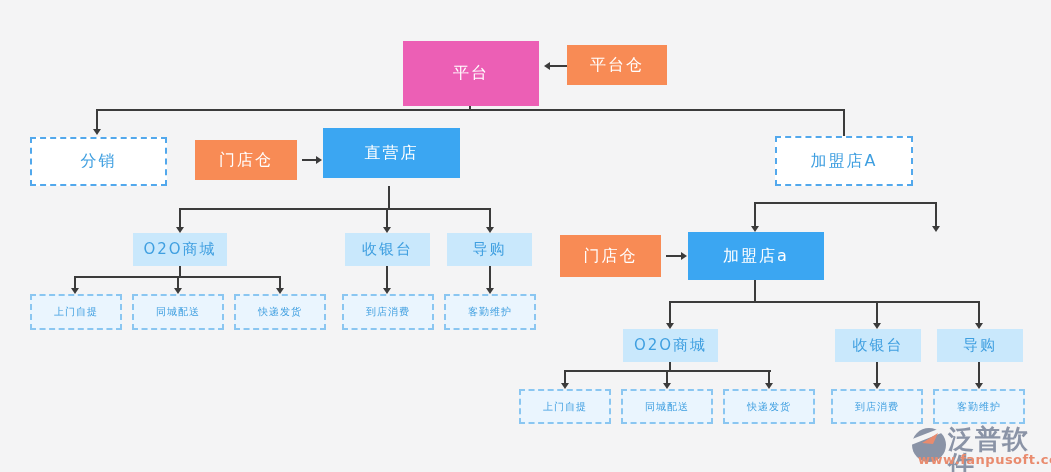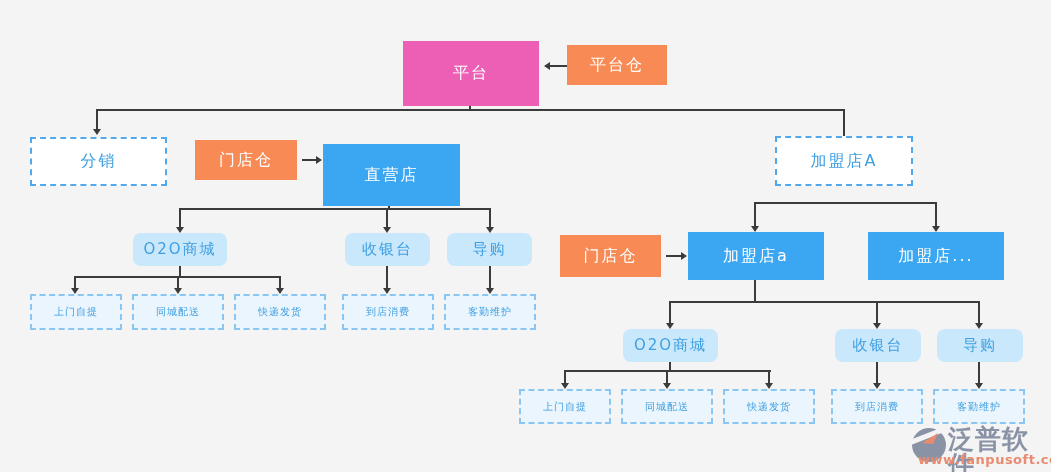--- a/index.html
+++ b/index.html
@@ -9,21 +9,21 @@
   }
   html,body{margin:0;padding:0;}
   body{background:var(--bg);font-family:"DejaVu Sans","Liberation Sans",sans-serif;}
   #canvas{position:relative;width:1051px;height:472px;background:var(--bg);overflow:hidden;}
   .box{position:absolute;display:flex;align-items:center;justify-content:center;
        letter-spacing:2px;font-size:16px;box-sizing:border-box;white-space:nowrap;}
   .pink{background:var(--pink);color:var(--white);}
   .orange{background:var(--orange);color:var(--white);}
   .blue{background:var(--blue);color:var(--white);}
   .dash-big{background:var(--white);border:2px dashed var(--dashborder);color:var(--bluetext);}
-  .lblue{background:var(--lightblue);color:var(--bluetext);font-size:15px;border-radius:8px;}
+  .lblue{background:var(--lightblue);color:var(--bluetext);font-size:15px;}
   .dash-sm{background:var(--dashbg);border:2px dashed var(--dashlightborder);color:var(--bluetext);font-size:10px;letter-spacing:1px;}
   .vl,.hl{position:absolute;background:var(--line);}
   .vl{width:2px;} .hl{height:2px;}
   .arr{position:absolute;width:0;height:0;}
   .arr-d{border-left:4px solid transparent;border-right:4px solid transparent;border-top:6px solid var(--line);}
   .arr-r{border-top:4px solid transparent;border-bottom:4px solid transparent;border-left:6px solid var(--line);}
   .arr-l{border-top:4px solid transparent;border-bottom:4px solid transparent;border-right:6px solid var(--line);}
   #brand{position:absolute;left:948px;top:426px;font-size:26px;font-weight:bold;color:var(--logogrey);letter-spacing:1px;line-height:1;}
   #brandurl{position:absolute;left:918px;top:452px;font-size:13px;font-weight:bold;color:var(--logoorange);letter-spacing:0.5px;}
   #logoicon{position:absolute;left:911px;top:427px;width:36px;height:36px;}
@@ -90,36 +90,35 @@
   <div class="vl" style="left:876px;top:362px;height:22px"></div>
   <div class="arr arr-d" style="left:873px;top:383px"></div>
   <div class="vl" style="left:978px;top:362px;height:22px"></div>
   <div class="arr arr-d" style="left:975px;top:383px"></div>
 
   <div class="box pink" style="left:403px;top:41px;width:136px;height:65px">平台</div>
   <div class="box orange" style="left:567px;top:45px;width:100px;height:40px">平台仓</div>
 
   <div class="box dash-big" style="left:30px;top:137px;width:137px;height:49px">分销</div>
   <div class="box orange" style="left:195px;top:140px;width:102px;height:40px">门店仓</div>
-  <div class="box blue" style="left:323px;top:144px;width:137px;height:62px">直营店</div>
+  <div class="box blue" style="left:323px;top:128px;width:137px;height:50px">直营店</div>
   <div class="box dash-big" style="left:775px;top:136px;width:138px;height:50px">加盟店A</div>
 
   <div class="box lblue" style="left:133px;top:233px;width:94px;height:33px">O2O商城</div>
   <div class="box lblue" style="left:345px;top:233px;width:85px;height:33px">收银台</div>
   <div class="box lblue" style="left:447px;top:233px;width:85px;height:33px">导购</div>
 
   <div class="box dash-sm" style="left:30px;top:294px;width:92px;height:36px">上门自提</div>
   <div class="box dash-sm" style="left:132px;top:294px;width:92px;height:36px">同城配送</div>
   <div class="box dash-sm" style="left:234px;top:294px;width:92px;height:36px">快递发货</div>
   <div class="box dash-sm" style="left:342px;top:294px;width:92px;height:36px">到店消费</div>
   <div class="box dash-sm" style="left:444px;top:294px;width:92px;height:36px">客勤维护</div>
 
   <div class="box orange" style="left:560px;top:235px;width:101px;height:42px">门店仓</div>
   <div class="box blue" style="left:688px;top:232px;width:136px;height:48px">加盟店a</div>
-  <div class="box blue" style="left:868px;top:232px;width:136px;height:48px">加盟店...</div>
 
   <div class="box lblue" style="left:623px;top:329px;width:95px;height:33px">O2O商城</div>
   <div class="box lblue" style="left:835px;top:329px;width:86px;height:33px">收银台</div>
   <div class="box lblue" style="left:937px;top:329px;width:86px;height:33px">导购</div>
 
   <div class="box dash-sm" style="left:519px;top:389px;width:92px;height:35px">上门自提</div>
   <div class="box dash-sm" style="left:621px;top:389px;width:92px;height:35px">同城配送</div>
   <div class="box dash-sm" style="left:723px;top:389px;width:92px;height:35px">快递发货</div>
   <div class="box dash-sm" style="left:831px;top:389px;width:92px;height:35px">到店消费</div>
   <div class="box dash-sm" style="left:933px;top:389px;width:92px;height:35px">客勤维护</div>

